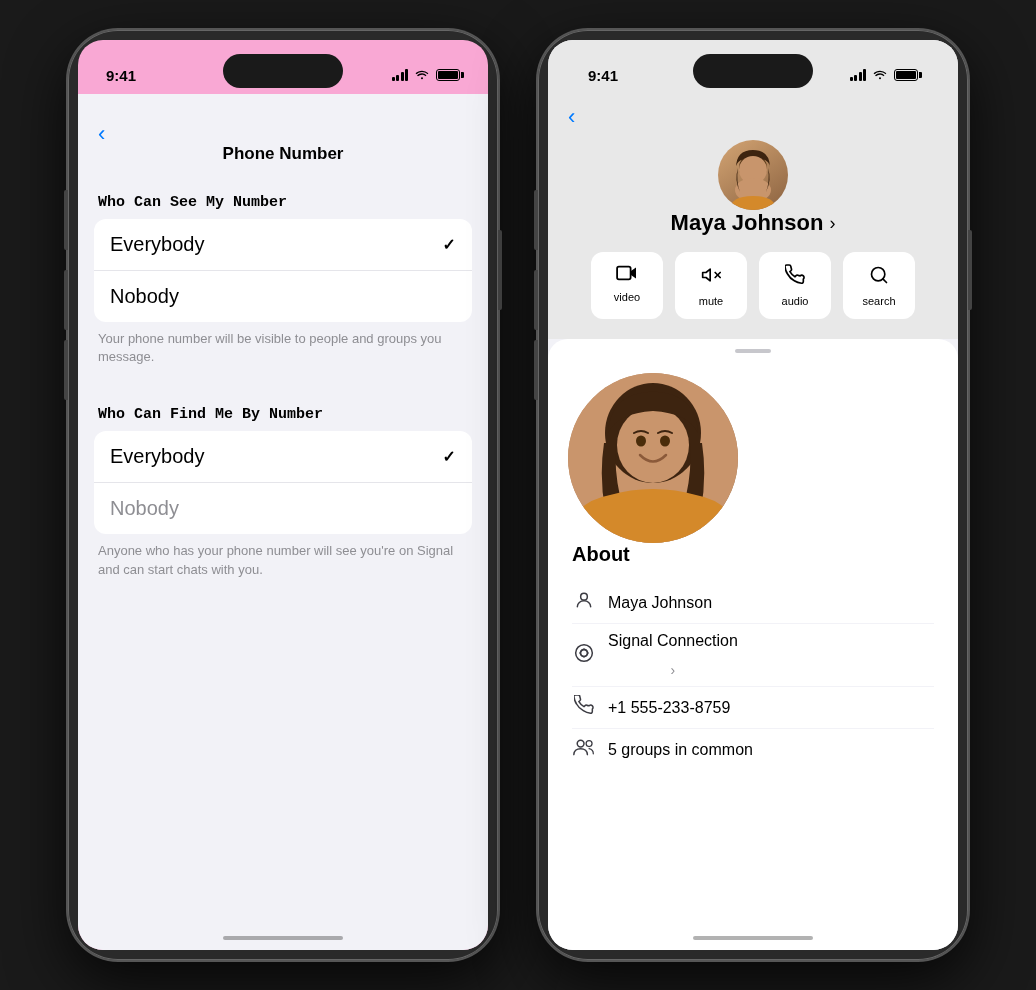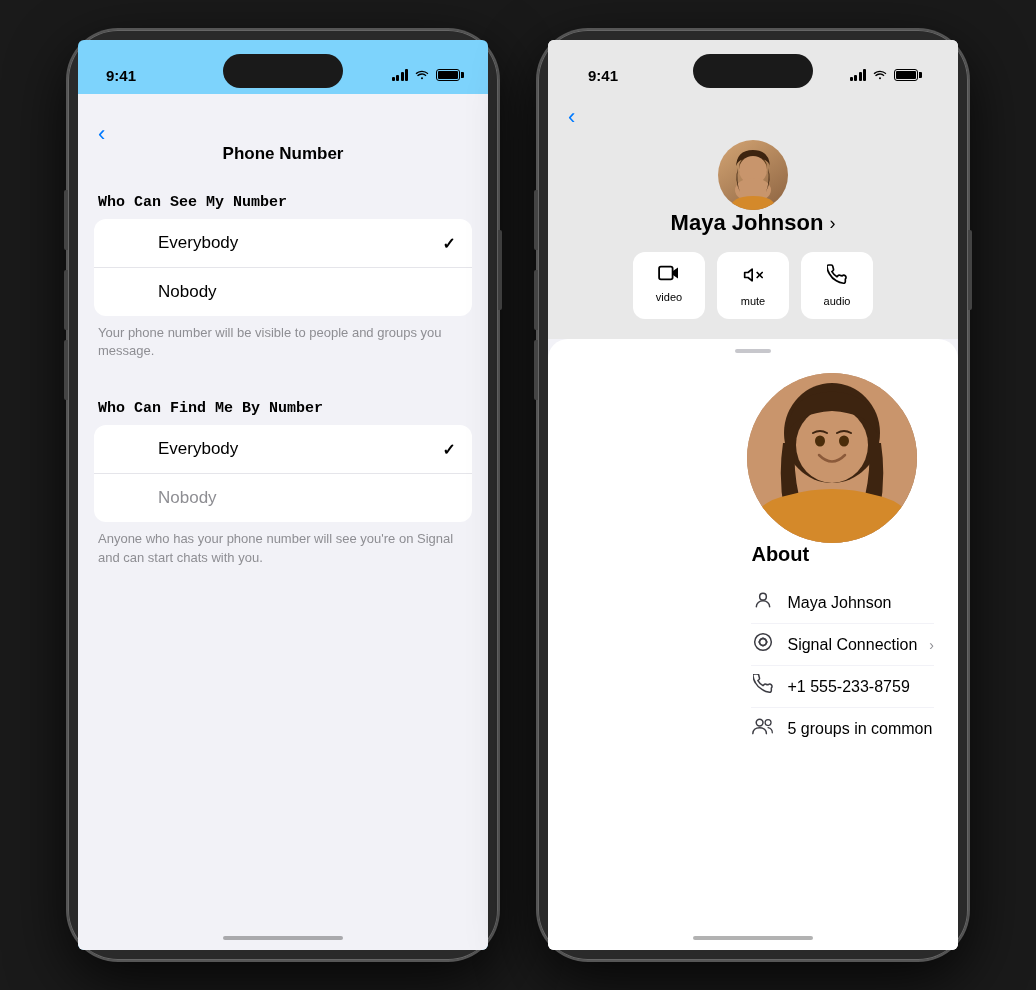--- a/index.html
+++ b/index.html
@@ -53,23 +53,23 @@
       background: #444;
       border-radius: 0 2px 2px 0;
     }
 
     .phone-screen {
       position: absolute;
       top: 10px;
       left: 10px;
       right: 10px;
       bottom: 10px;
-      border-radius: 6px;
+      border-radius: 25px;
       overflow: hidden;
-      background: #7dd3fc;
+      background: #f9a8d4;
     }
 
     
     .notch {
       position: absolute;
       top: 14px;
       left: 50%;
       transform: translateX(-50%);
       width: 120px;
       height: 34px;
@@ -204,23 +204,22 @@
       padding: 14px 16px;
       border-bottom: 1px solid #e5e5ea;
     }
 
     .settings-row:last-child {
       border-bottom: none;
       align-items: center;
     }
 
     .settings-row-label {
-      font-size: 17px;
-      color: #000;
-      margin-left: 48px;
+      font-size: 20px;
+      color: #000;
     }
 
     .settings-row-label.muted {
       color: #8e8e93;
     }
 
     .checkmark {
       color: #000;
       font-size: 16px;
       font-weight: 600;
@@ -324,21 +323,20 @@
     }
 
     
     .bottom-panel {
       background: #fff;
       border-radius: 20px 20px 0 0;
       flex: 1;
       display: flex;
       flex-direction: column;
       overflow: hidden;
-      align-items: flex-end;
     }
 
     .panel-handle {
       width: 36px;
       height: 4px;
       background: #c7c7cc;
       border-radius: 2px;
       margin: 10px auto 0;
     }
 
@@ -380,20 +378,21 @@
 
     .about-text {
       font-size: 16px;
       color: #000;
     }
 
     .about-row-right {
       display: flex;
       align-items: center;
       gap: 12px;
+      flex-direction: column;
     }
 
     .about-chevron {
       color: #8e8e93;
       font-size: 14px;
     }
 
     
     .avatar-sm-img {
       width: 70px;
@@ -559,20 +558,29 @@
 
           <div class="action-btn">
             <span class="action-btn-icon">
               <svg width="20" height="22" viewBox="0 0 24 24" fill="none">
                 <path d="M22 16.92v3a2 2 0 0 1-2.18 2 19.79 19.79 0 0 1-8.63-3.07A19.5 19.5 0 0 1 3.07 10.79 19.79 19.79 0 0 1 0 2.18 2 2 0 0 1 1.98 0h3a2 2 0 0 1 2 1.72c.127.96.361 1.903.7 2.81a2 2 0 0 1-.45 2.11L5.91 7.91a16 16 0 0 0 6.08 6.08l1.27-1.27a2 2 0 0 1 2.11-.45c.907.339 1.85.573 2.81.7A2 2 0 0 1 22 16.92z" stroke="#000" stroke-width="2" fill="none"></path>
               </svg>
             </span>
             <span class="action-btn-label">audio</span>
           </div>
 
+          <div class="action-btn">
+            <span class="action-btn-icon">
+              <svg width="20" height="22" viewBox="0 0 24 24" fill="none">
+                <circle cx="11" cy="11" r="8" stroke="#000" stroke-width="2" fill="none"></circle>
+                <line x1="21" y1="21" x2="16.65" y2="16.65" stroke="#000" stroke-width="2" stroke-linecap="round"></line>
+              </svg>
+            </span>
+            <span class="action-btn-label">search</span>
+          </div>
         </div>
       </div>
 
       <div class="bottom-panel">
         <div class="panel-handle"></div>
 
         <div class="panel-content">
 
           <div class="avatar-lg-img">
             <svg viewBox="0 0 170 170" width="170" height="170">

